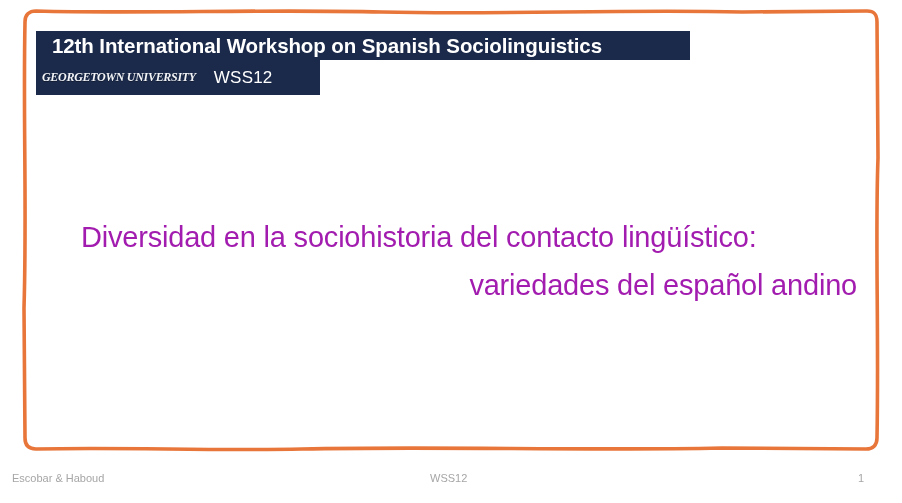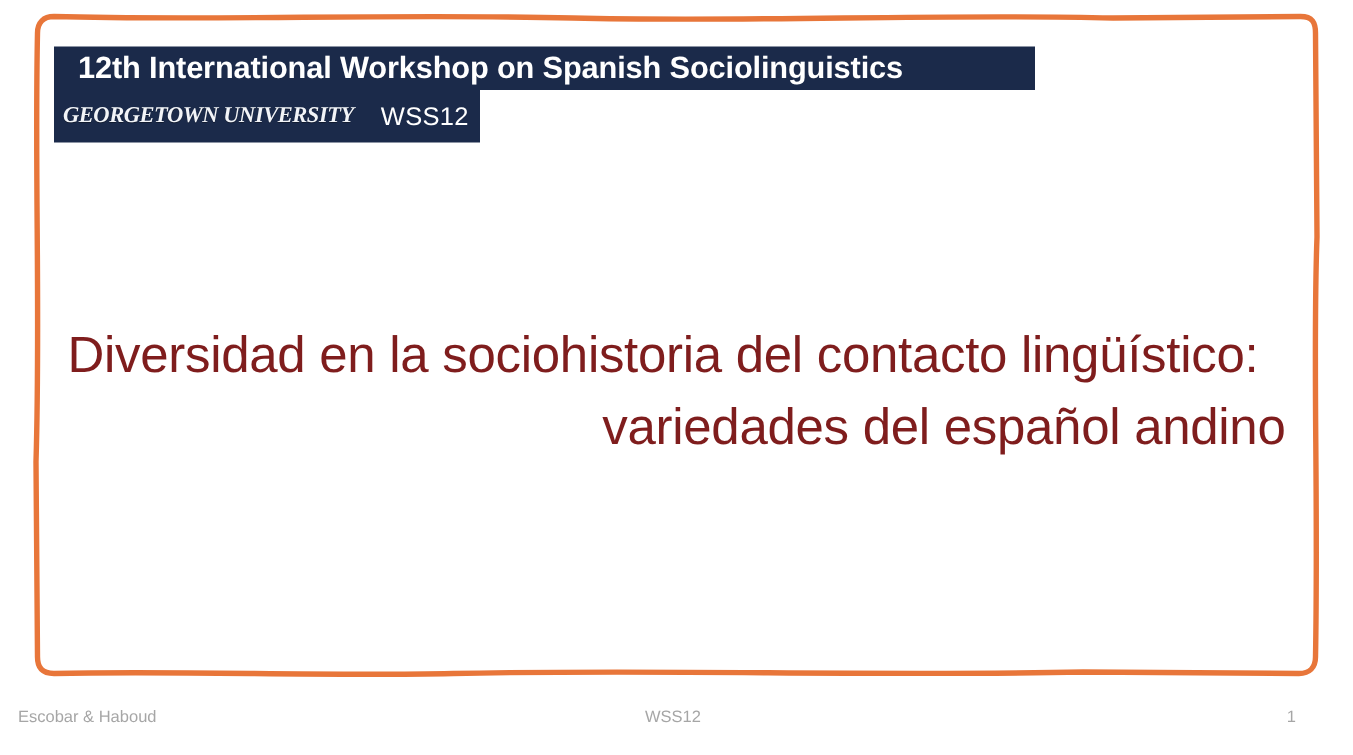--- a/index.html
+++ b/index.html
@@ -64,46 +64,47 @@
     width: 284px;
     height: 35px;
     padding-left: 6px;
     gap: 18px;
   }
   #wordmark {
     color: #f2f4f8;
     font-family: "Liberation Serif", serif;
     font-style: italic;
     font-weight: bold;
-    font-size: 15px;
+    font-size: 12px;
     letter-spacing: -0.3px;
     white-space: nowrap;
     text-shadow: 0 1px 0 rgba(0,0,0,0.35);
   }
   #logo-event {
     color: #ffffff;
     font-size: 17px;
     letter-spacing: 0.2px;
     white-space: nowrap;
   }
 
   
   #title-block {
     position: absolute;
     left: 45px;
     top: 213px;
     width: 812px;
     text-align: right;
   }
   .title-line {
-    color: #7f1d1d;
-    font-size: 34px;
+    color: #a21caf;
+    font-size: 29px;
     line-height: 48px;
     letter-spacing: -0.2px;
     white-space: nowrap;
+    margin-left: 36px;
   }
   #title-line-1 { text-align: left; }
   #title-line-2 { text-align: right; }
 
   
   #authors {
     position: absolute;
     left: 45px;
     top: 340px;
     width: 812px;

